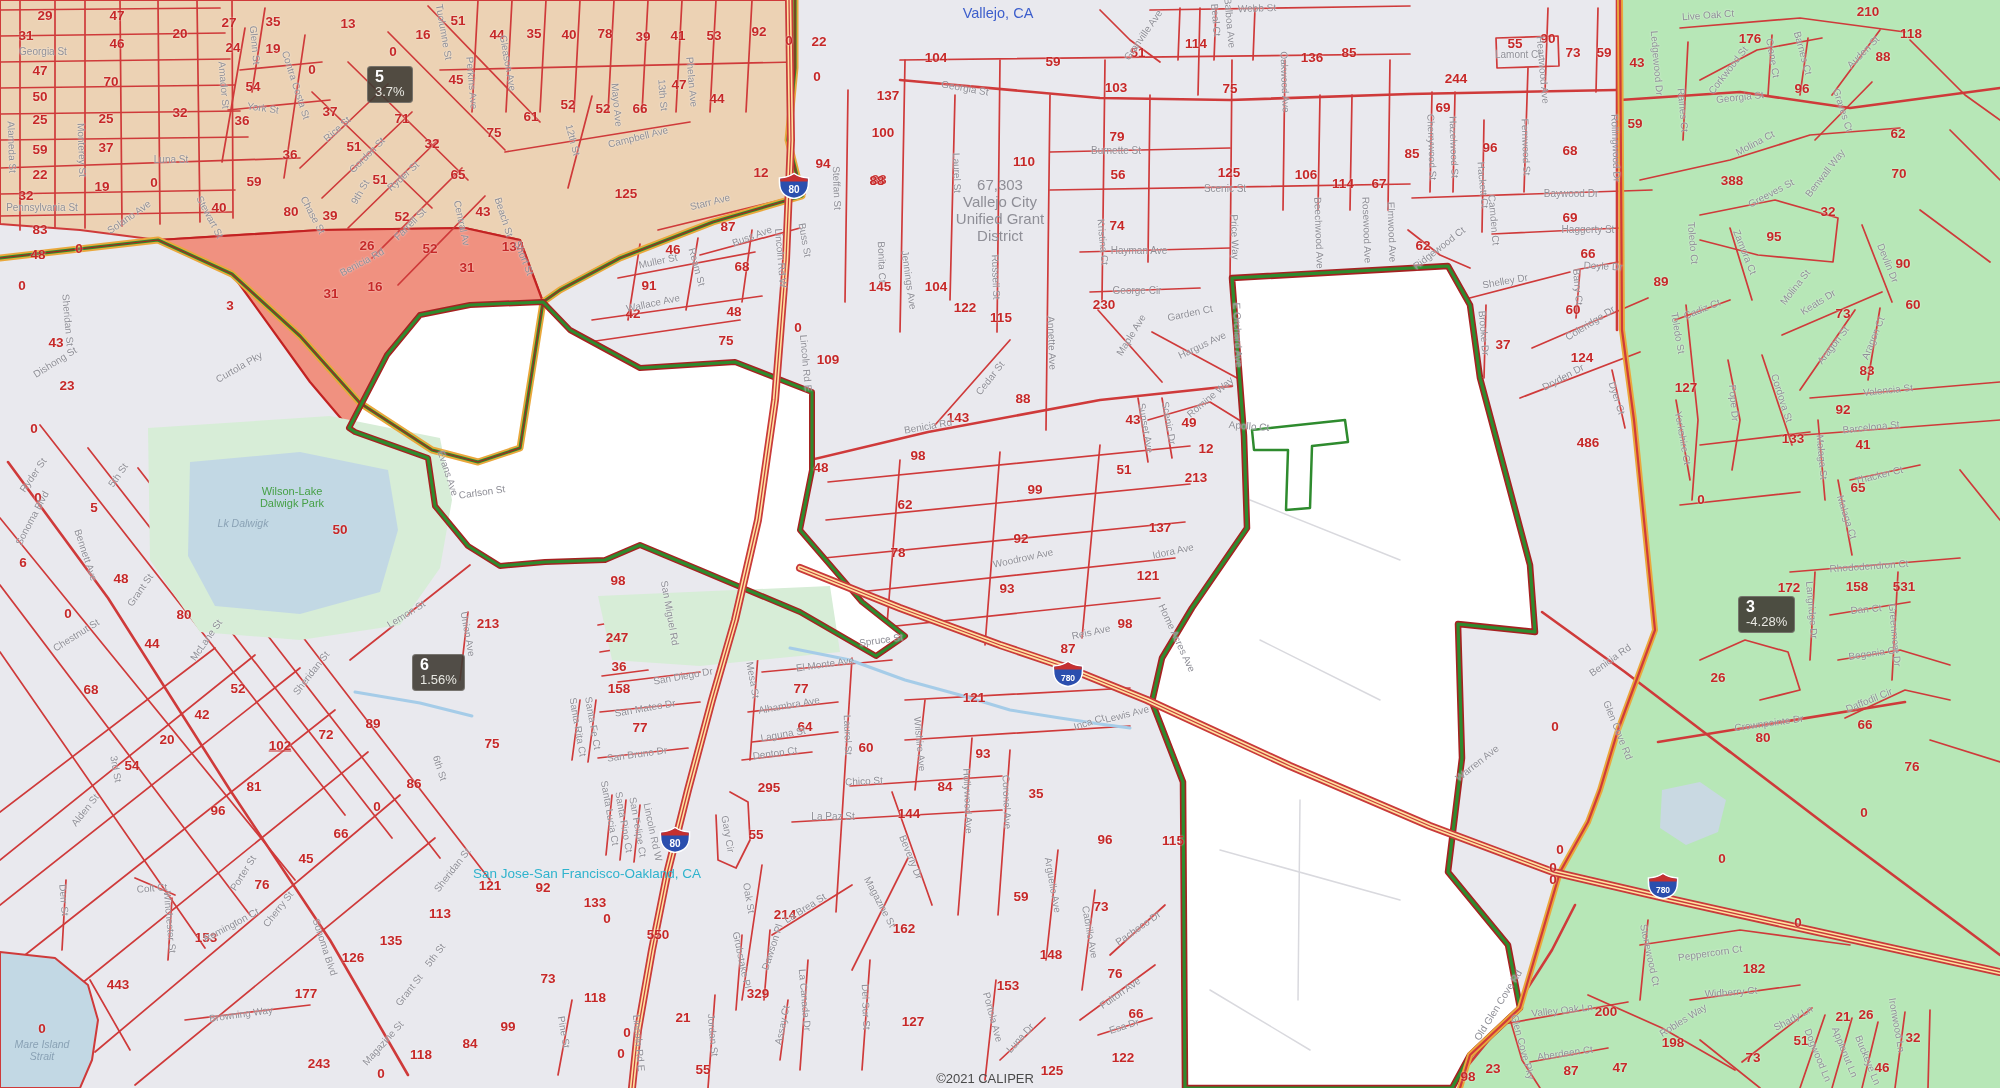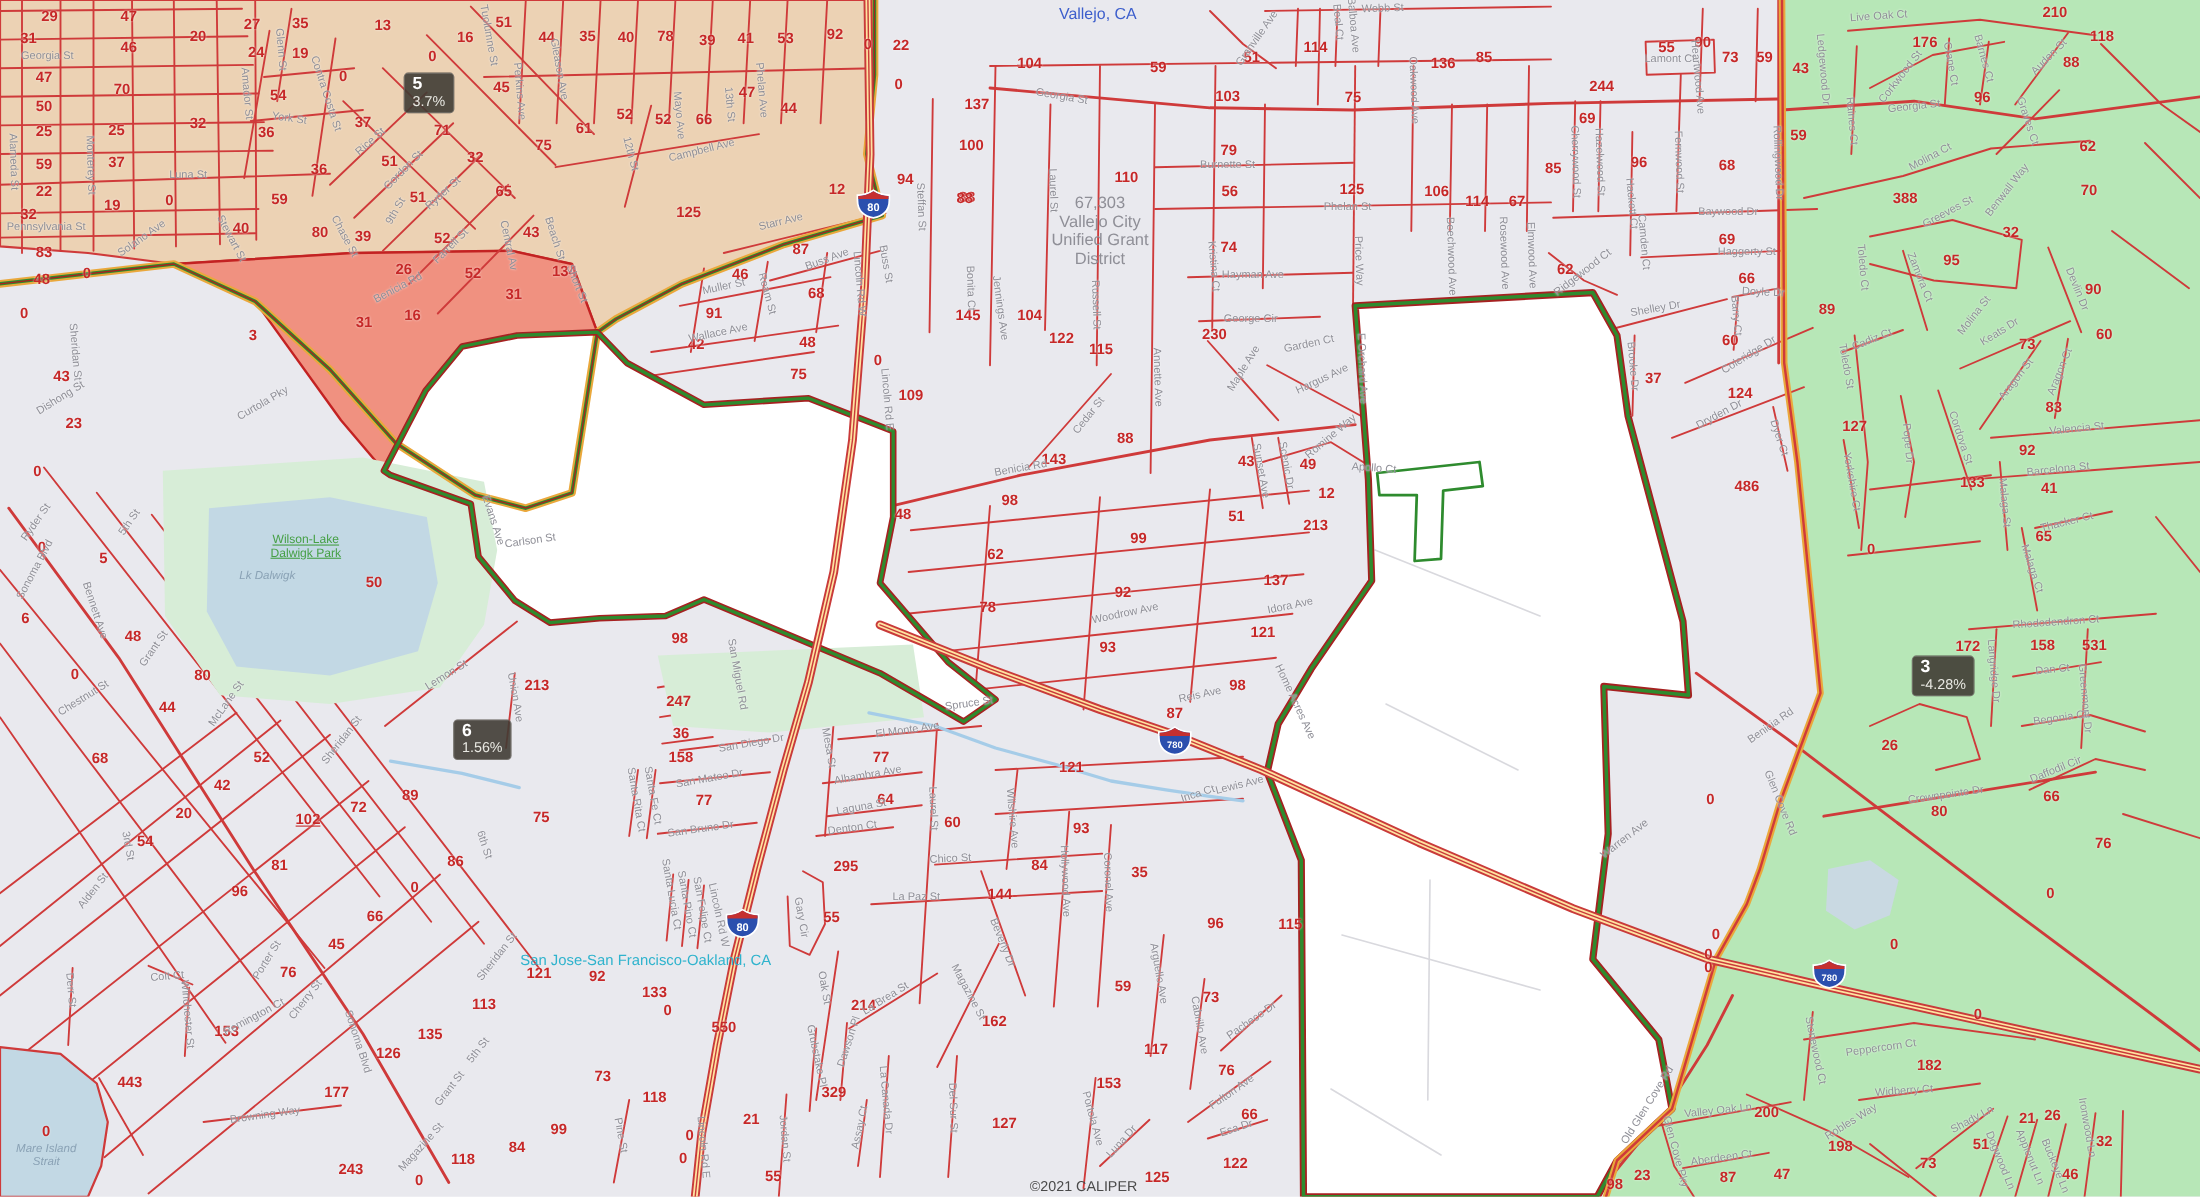--- a/index.html
+++ b/index.html
@@ -446,21 +446,21 @@
       <span class="num" style="left: 769px; top: 787px; transform: translate(-50%, -50%);">295</span>
       <span class="num" style="left: 756px; top: 834px; transform: translate(-50%, -50%);">55</span>
       <span class="num" style="left: 909px; top: 813px; transform: translate(-50%, -50%);">144</span>
       <span class="num" style="left: 945px; top: 786px; transform: translate(-50%, -50%);">84</span>
       <span class="num" style="left: 983px; top: 753px; transform: translate(-50%, -50%);">93</span>
       <span class="num" style="left: 1036px; top: 793px; transform: translate(-50%, -50%);">35</span>
       <span class="num" style="left: 1105px; top: 839px; transform: translate(-50%, -50%);">96</span>
       <span class="num" style="left: 1173px; top: 840px; transform: translate(-50%, -50%);">115</span>
       <span class="num" style="left: 1021px; top: 896px; transform: translate(-50%, -50%);">59</span>
       <span class="num" style="left: 1101px; top: 906px; transform: translate(-50%, -50%);">73</span>
-      <span class="num" style="left: 1051px; top: 954px; transform: translate(-50%, -50%);">117</span>
+      <span class="num" style="left: 1051px; top: 954px; transform: translate(-50%, -50%);">148</span>
       <span class="num" style="left: 1115px; top: 973px; transform: translate(-50%, -50%);">76</span>
       <span class="num" style="left: 1008px; top: 985px; transform: translate(-50%, -50%);">153</span>
       <span class="num" style="left: 1136px; top: 1013px; transform: translate(-50%, -50%);">66</span>
       <span class="num" style="left: 1123px; top: 1057px; transform: translate(-50%, -50%);">122</span>
       <span class="num" style="left: 1052px; top: 1070px; transform: translate(-50%, -50%);">125</span>
       <span class="num" style="left: 904px; top: 928px; transform: translate(-50%, -50%);">162</span>
       <span class="num" style="left: 785px; top: 914px; transform: translate(-50%, -50%);">214</span>
       <span class="num" style="left: 758px; top: 993px; transform: translate(-50%, -50%);">329</span>
       <span class="num" style="left: 683px; top: 1017px; transform: translate(-50%, -50%);">21</span>
       <span class="num" style="left: 913px; top: 1021px; transform: translate(-50%, -50%);">127</span>
@@ -609,21 +609,21 @@
       <span class="street" style="left: 882px; top: 262px; transform: translate(-50%, -50%) rotate(88deg);">Bonita Ct</span>
       <span class="street" style="left: 909px; top: 280px; transform: translate(-50%, -50%) rotate(82deg);">Jennings Ave</span>
       <span class="street" style="left: 1257px; top: 8px; transform: translate(-50%, -50%) rotate(-2deg);">Webb St</span>
       <span class="street" style="left: 1143px; top: 35px; transform: translate(-50%, -50%) rotate(-55deg);">Granville Ave</span>
       <span class="street" style="left: 1216px; top: 20px; transform: translate(-50%, -50%) rotate(85deg);">Beal Ct</span>
       <span class="street" style="left: 1230px; top: 23px; transform: translate(-50%, -50%) rotate(85deg);">Balboa Ave</span>
       <span class="street" style="left: 1285px; top: 82px; transform: translate(-50%, -50%) rotate(88deg);">Oakwood Ave</span>
       <span class="street" style="left: 965px; top: 88px; transform: translate(-50%, -50%) rotate(10deg);">Georgia St</span>
       <span class="street" style="left: 957px; top: 173px; transform: translate(-50%, -50%) rotate(88deg);">Laurel St</span>
       <span class="street" style="left: 1116px; top: 150px; transform: translate(-50%, -50%);">Burnette St</span>
-      <span class="street" style="left: 1225px; top: 188px; transform: translate(-50%, -50%);">Phelan St</span>
+      <span class="street" style="left: 1225px; top: 188px; transform: translate(-50%, -50%);">Scenic St</span>
       <span class="street" style="left: 996px; top: 277px; transform: translate(-50%, -50%) rotate(88deg);">Russell St</span>
       <span class="street" style="left: 1103px; top: 242px; transform: translate(-50%, -50%) rotate(85deg);">Kristina Ct</span>
       <span class="street" style="left: 1139px; top: 250px; transform: translate(-50%, -50%);">Hayman Ave</span>
       <span class="street" style="left: 1235px; top: 237px; transform: translate(-50%, -50%) rotate(88deg);">Price Way</span>
       <span class="street" style="left: 1137px; top: 290px; transform: translate(-50%, -50%);">George Cir</span>
       <span class="street" style="left: 1319px; top: 233px; transform: translate(-50%, -50%) rotate(88deg);">Beechwood Ave</span>
       <span class="street" style="left: 1367px; top: 230px; transform: translate(-50%, -50%) rotate(88deg);">Rosewood Ave</span>
       <span class="street" style="left: 1392px; top: 232px; transform: translate(-50%, -50%) rotate(88deg);">Elmwood Ave</span>
       <span class="street" style="left: 990px; top: 378px; transform: translate(-50%, -50%) rotate(-52deg);">Cedar St</span>
       <span class="street" style="left: 1052px; top: 343px; transform: translate(-50%, -50%) rotate(88deg);">Annette Ave</span>
@@ -785,21 +785,21 @@
       <span class="street" style="left: 1868px; top: 1060px; transform: translate(-50%, -50%) rotate(68deg);">Buckeye Ln</span>
       <span class="street" style="left: 1897px; top: 1025px; transform: translate(-50%, -50%) rotate(80deg);">Ironwood Ln</span>
       <span class="place city" style="left: 998px; top: 13px; transform: translate(-50%, -50%);">Vallejo, CA</span>
       <span class="place metro" style="left: 587px; top: 873px; transform: translate(-50%, -50%);">San Jose-San Francisco-Oakland, CA</span>
       <span class="place district" style="left: 1000px; top: 210px; transform: translate(-50%, -50%);">
         <div>67,303</div>
         <div>Vallejo City</div>
         <div>Unified Grant</div>
         <div>District</div>
       </span>
-      <span class="place park" style="left: 278px; top: 497px; transform: translate(-50%, -50%); text-decoration: underline;">
+      <span class="place park" style="left: 292px; top: 497px; transform: translate(-50%, -50%);">
         <div>Wilson-Lake</div>
         <div>Dalwigk Park</div>
       </span>
       <span class="place water" style="left: 243px; top: 523px; transform: translate(-50%, -50%);">Lk Dalwigk</span>
       <span class="place water" style="left: 42px; top: 1050px; transform: translate(-50%, -50%);">
         <div>Mare Island</div>
         <div>Strait</div>
       </span>
       <span class="place attribution" style="left: 985px; top: 1078px; transform: translate(-50%, -50%);">©2021 CALIPER</span>
       <div class="badge" style="left: 367px; top: 66px;">

